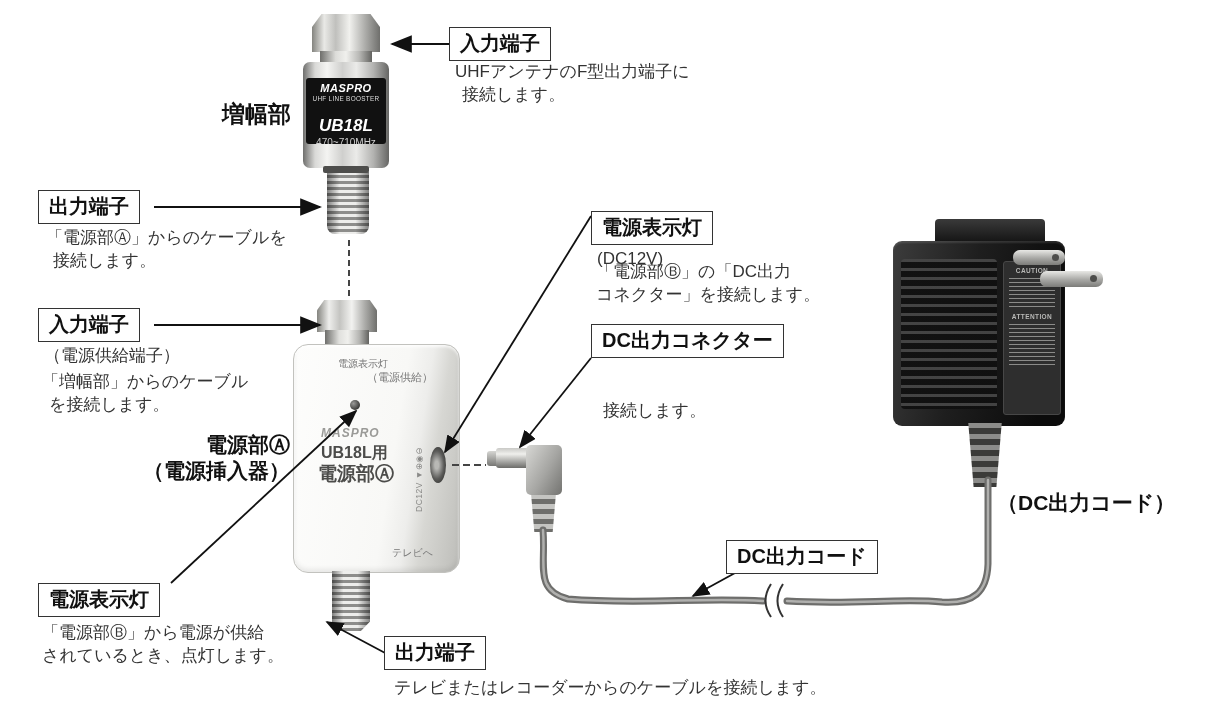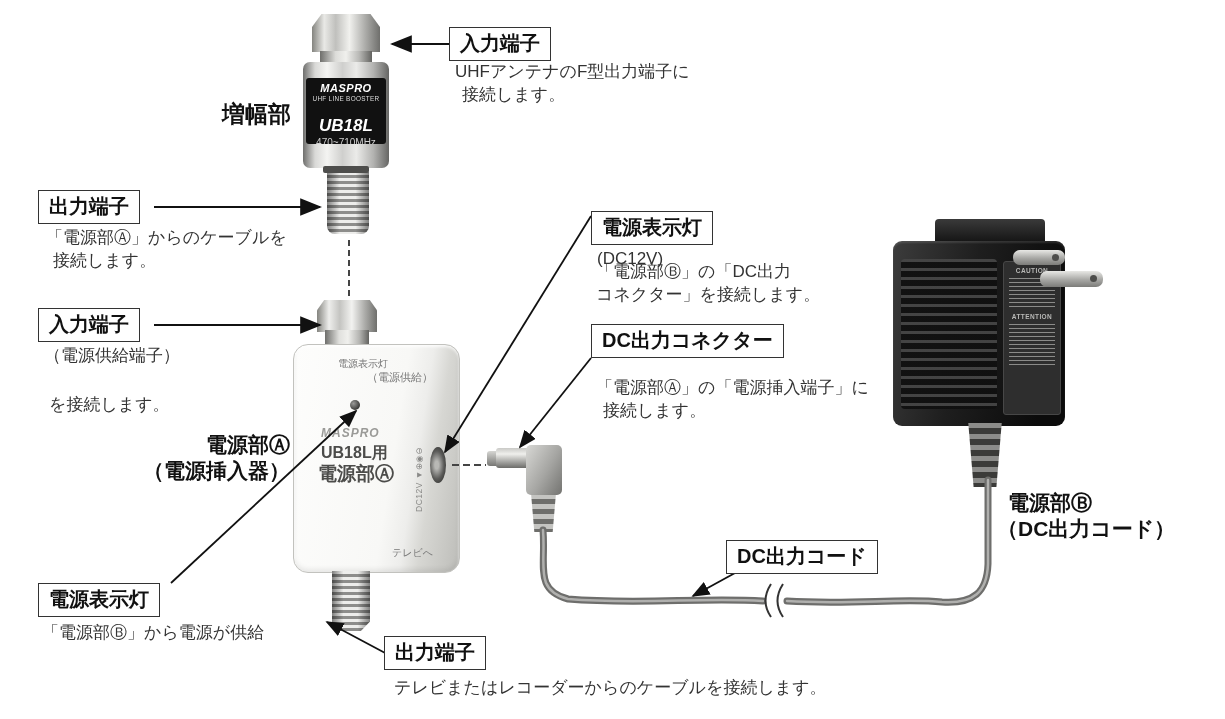--- a/index.html
+++ b/index.html
@@ -147,21 +147,20 @@
     <div class="stripes tall"></div>
   </div>
   <div class="abs prong prong1">
       <div class="hole"></div>
     </div>
   <div class="abs prong prong2">
       <div class="hole"></div>
     </div>
   <div class="abs relief"></div>
   <div class="biglabel" style="left:1008px;top:490px;font-size:21px;">
-    <div>電源部Ⓑ</div>
     <div style="margin-left:-11px;">（DC出力コード）</div>
   </div>
 
   <svg id="lines" width="1225" height="719" viewBox="0 0 1225 719">
     <defs>
       <marker id="ah" markerWidth="10" markerHeight="9" refX="9" refY="4" orient="auto">
         <path d="M0,0 L10,4 L0,8 Z" fill="#111"></path>
       </marker>
     </defs>
 
@@ -196,42 +195,43 @@
 
   <div class="callout-box" style="left:38px;top:190px;">出力端子</div>
   <div class="desc" style="left:46px;top:226px;">
     <span>「電源部Ⓐ」からのケーブルを</span><br>
     <span class="ind">接続します。</span>
   </div>
 
   <div class="callout-box" style="left:38px;top:308px;">入力端子</div>
   <div class="sub" style="left:44px;top:344px;">（電源供給端子）</div>
   <div class="desc" style="left:42px;top:370px;">
-    <br>
+    <span>「増幅部」からのケーブル</span><br>
     <span class="ind">を接続します。</span>
   </div>
 
   <div class="callout-box" style="left:591px;top:211px;">電源表示灯</div>
   <div class="sub" style="left:597px;top:249px;">(DC12V)</div>
   <div class="desc" style="left:596px;top:260px;">
     <span>「電源部Ⓑ」の「DC出力</span><br>
     <span>コネクター」を接続します。</span>
   </div>
 
   <div class="callout-box" style="left:591px;top:324px;">DC出力コネクター</div>
   <div class="desc" style="left:596px;top:376px;">
-    <span>「電源部Ⓐ」の「電源挿入端子」に</span><br>
+    <br>
     <span class="ind">接続します。</span>
   </div>
 
   <div class="callout-box" style="left:726px;top:540px;text-align:right;">DC出力コード</div>
 
   <div class="callout-box" style="left:38px;top:583px;">電源表示灯</div>
   <div class="desc" style="left:42px;top:621px;">
     <span>「電源部Ⓑ」から電源が供給</span><br>
+    <span>されているとき、点灯します。</span>
   </div>
 
   <div class="callout-box" style="left:384px;top:636px;">出力端子</div>
   <div class="desc" style="left:394px;top:676px;">
     <span>テレビまたはレコーダーからのケーブルを接続します。</span>
   </div>
 
 </div>
 
 </body></html>

